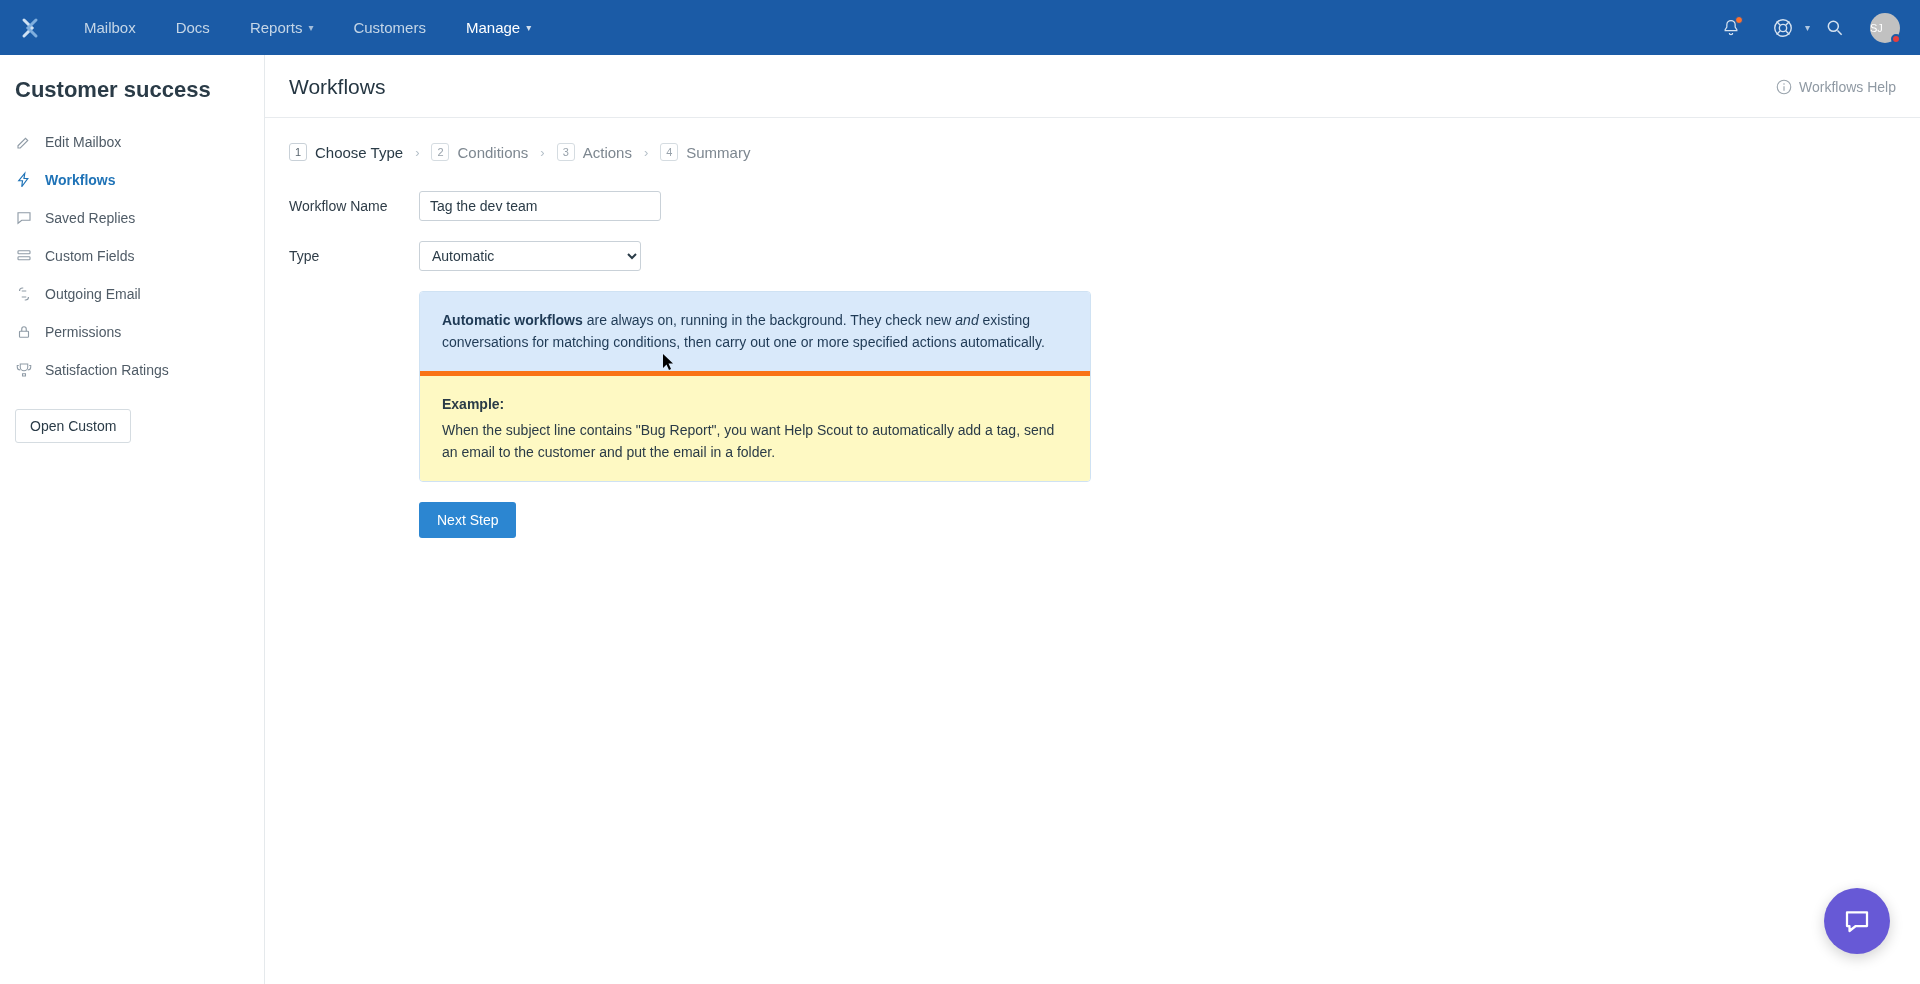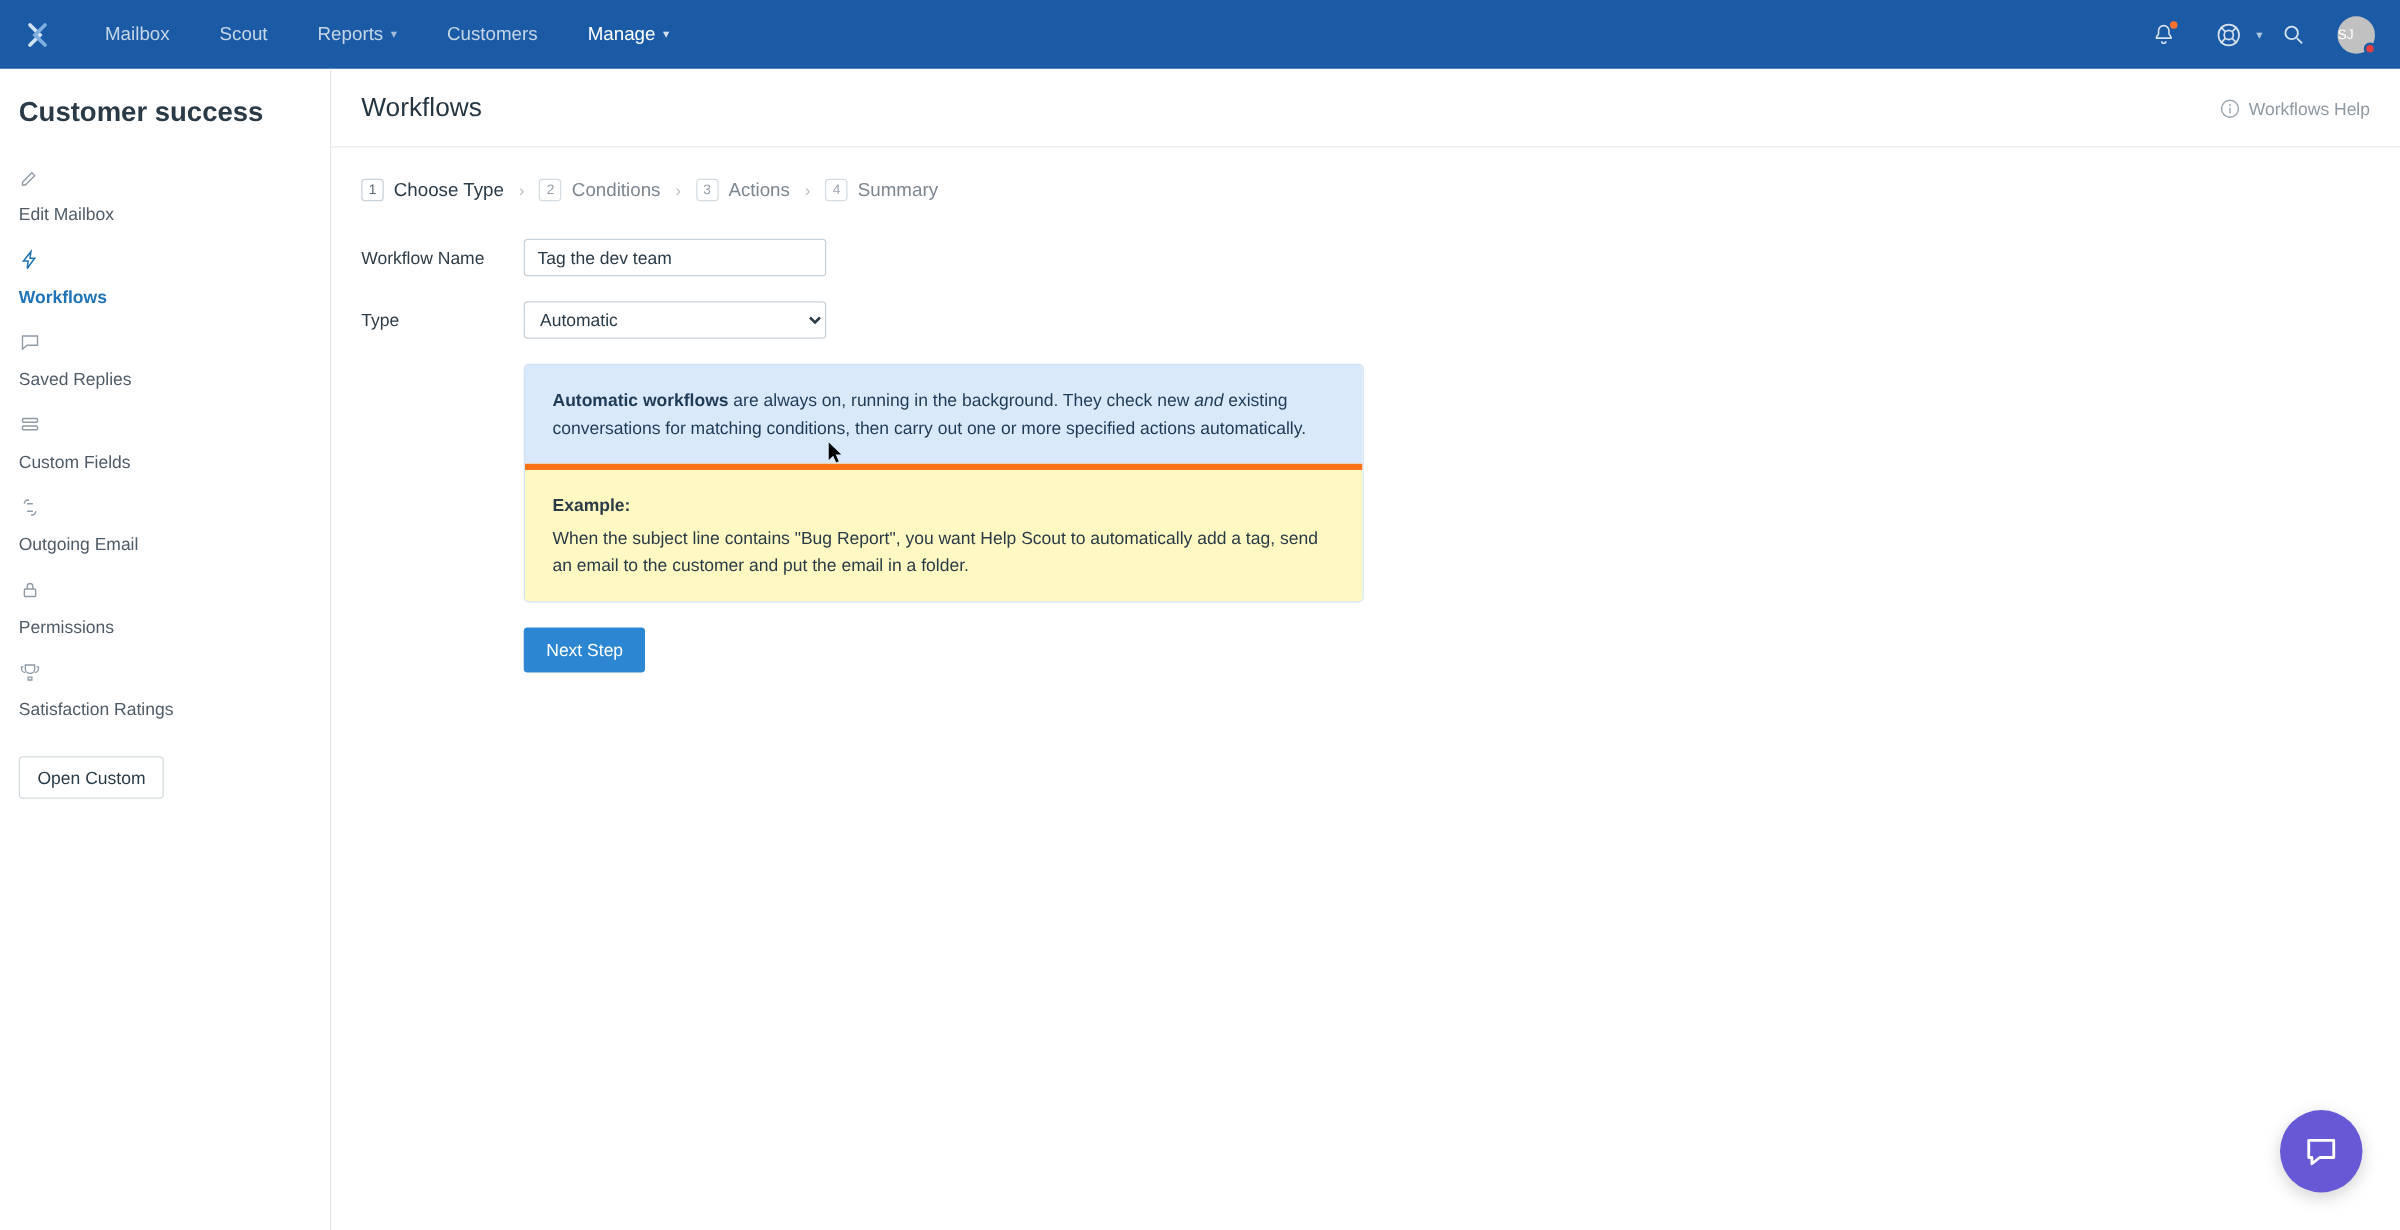--- a/index.html
+++ b/index.html
@@ -65,22 +65,22 @@
   .sidebar {
     width: 265px;
     border-right:1px solid #e5e9ec;
     padding: 18px 0 0 0;
     display:flex; flex-direction:column;
   }
   .sidebar-title {
     font-size:22px; font-weight:600; color:#2a3b47; padding: 4px 15px 20px;
   }
   .side-item {
-    display:flex; align-items:flex-start; gap:12px;
-    padding: 10px 15px; font-size:14px; color:#4f5b66; cursor:pointer;flex-direction:column;
+    display:flex; align-items:center; gap:12px;
+    padding: 10px 15px; font-size:14px; color:#4f5b66; cursor:pointer;
   }
   .side-item svg { color:#8f9ba6; }
   .side-item.active { color:#1f73b7; font-weight:600; }
   .side-item.active svg { color:#1f73b7; }
   .open-mailbox-wrap { padding: 20px 15px; }
   .btn-outline {
     border:1px solid #d5dce1; background:#fff; color:#2a3b47; padding:8px 14px; font-size:14px;
     border-radius:3px; cursor:pointer;
   }
 
@@ -110,21 +110,21 @@
   .wiz-sep { color:#b4bfc8; font-size:13px; margin: 0 4px; }
 
   
   .form-row { display:flex; align-items:center; margin-bottom: 20px; }
   .form-label { width: 130px; font-size:14px; color:#2f3d48; text-align:left; }
   .text-input {
     width:242px; height:30px; border:1px solid #c9d1d8; border-radius:3px; padding:4px 10px;
     font-size:14px; color:#2a3b47;
   }
   .select-input {
-    width:242px; height:30px; border:1px solid #c9d1d8; border-radius:3px; padding:4px 8px;
+    width:222px; height:30px; border:1px solid #c9d1d8; border-radius:3px; padding:4px 8px;
     font-size:14px; color:#2a3b47; background:#fff;
   }
 
   
   .info-panel {
     margin-left: 130px;
     width: 672px;
     border:1px solid #cfe2f3;
     border-radius:4px;
     overflow:hidden;
@@ -175,21 +175,21 @@
 
 <div class="topnav">
   <div class="nav-left">
     <div class="logo">
       <svg width="24" height="24" viewBox="0 0 24 24" fill="none">
         <path d="M6 4 L14 12 L6 20" stroke="#cfe1f3" stroke-width="3" stroke-linecap="round"></path>
         <path d="M18 4 L10 12 L18 20" stroke="#7faede" stroke-width="3" stroke-linecap="round"></path>
       </svg>
     </div>
     <div class="nav-item">Mailbox</div>
-    <div class="nav-item">Scout</div>
+    <div class="nav-item">Docs</div>
     <div class="nav-item">
       <span>Reports</span>
       <span class="nav-caret">▾</span>
     </div>
     <div class="nav-item">Customers</div>
     <div class="nav-item active">
       <span>Manage</span>
       <span class="nav-caret">▾</span>
     </div>
   </div>

